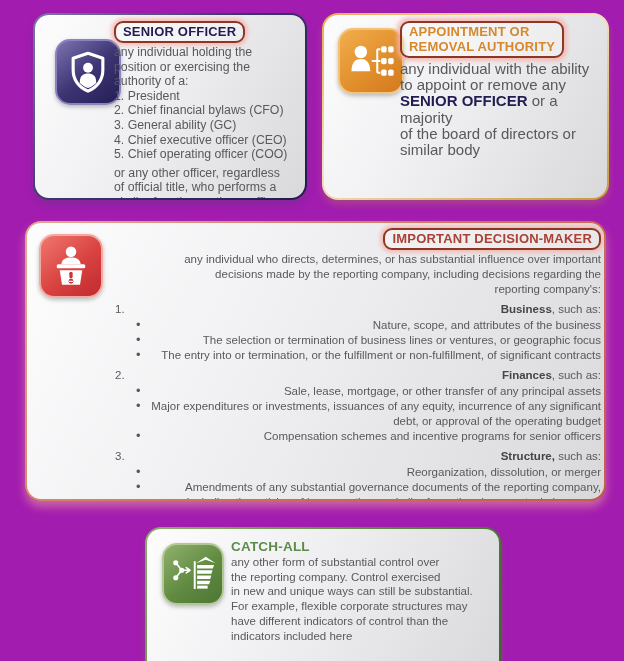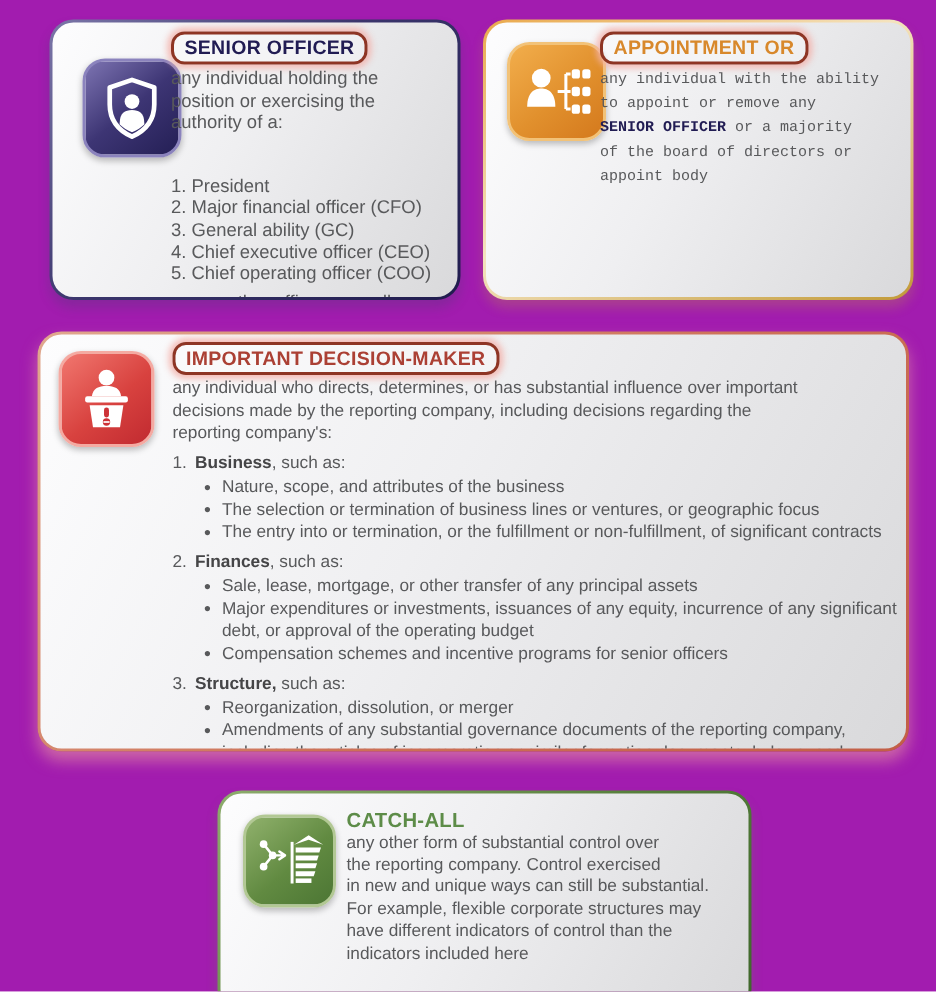--- a/index.html
+++ b/index.html
@@ -12,21 +12,21 @@
   .card-inner { position:relative; width:100%; height:100%; border-radius:14px; overflow:hidden;
     background:linear-gradient(118deg,#fdfdfe 0%,#efeff1 45%,#d9d9db 100%); }
   .card-senior   { left:33px;  top:13px;  width:274px; height:187px;
     background:linear-gradient(135deg,#7b76a8 0%,#3a356c 45%,#201c4e 100%);
     box-shadow:0 5px 7px rgba(70,65,110,.28); }
   .card-appoint  { left:322px; top:13px;  width:287px; height:187px;
     background:linear-gradient(150deg,#eaa94d 0%,#f4e3be 45%,#c29a38 100%);
     box-shadow:0 5px 7px rgba(190,150,70,.28); }
   .card-decision { left:25px;  top:221px; width:581px; height:280px;
     background:linear-gradient(135deg,#e0a88e 0%,#cd7258 55%,#c25f47 100%);
-    box-shadow:0 6px 10px rgba(238,160,160,.55); }
+    box-shadow:0 6px 10px rgba(238,160,160,.55);text-align:right; }
   .card-catch    { left:145px; top:527px; width:356px; height:148px;
     background:linear-gradient(135deg,#8dac6c 0%,#57803c 55%,#3e662b 100%);
     box-shadow:0 5px 7px rgba(100,135,80,.3); }
 
   
   .tile { position:absolute; border-radius:15px; display:flex; align-items:center; justify-content:center;
           box-shadow:0 2px 4px rgba(0,0,0,.25); }
   .tile-senior   { left:20px; top:24px; width:66px; height:66px; border:2px solid #8b83bd;
     background:linear-gradient(140deg,#7d74b2 0%,#3d3574 50%,#241f55 100%); }
   .tile-appoint  { left:14px; top:13px; width:66px; height:66px; border:2px solid #f2c278;
@@ -44,30 +44,30 @@
 
   
   .content { position:absolute; }
   .content-senior   { left:79px; top:6px;  width:188px; }
   .content-appoint  { left:76px; top:6px;  width:200px; }
   .content-decision { left:88px; top:5px;  width:486px; }
   .content-catch    { left:84px; top:9px;  width:262px; }
 
   .txt { color:#58595b; }
   .s-body  { font-size:12.3px; line-height:14.6px; }
-  .a-body  { font-size:10px; line-height:16.2px;font-family:Liberation Mono, monospace; }
+  .a-body  { font-size:15px; line-height:16.2px; }
   .d-body  { font-size:11.5px; line-height:15px; }
   .c-body  { font-size:11.5px; line-height:14.7px; }
 
   .mt2{margin-top:2px;} .mt3{margin-top:3px;} .mt4{margin-top:4px;}
 
   .bold-navy { color:#211c53; font-weight:bold; }
 
   
-  .numlist { list-style:none; counter-reset:role;margin-top:28px; }
+  .numlist { list-style:none; counter-reset:role; }
   .numlist li { counter-increment:role; }
   .numlist li::before { content:counter(role) ". "; }
 
   
   .seclist { list-style:none; counter-reset:sec; }
   .seclist > li { counter-increment:sec; position:relative; padding-left:15px; margin-top:5px; }
   .seclist > li::before { content:counter(sec) "."; position:absolute; left:0; top:0;
                           font-size:11.5px; line-height:15px; color:#58595b; }
   .sec-head b { color:#454547; }
   .bullets { list-style:none; margin-left:5px; margin-top:1px; }
@@ -91,21 +91,21 @@
       </div>
       <div class="content content-senior">
         <span class="badge" style="color:#211c53">SENIOR OFFICER</span>
         <div class="txt s-body mt2">
           <div>any individual holding the</div>
           <div>position or exercising the</div>
           <div>authority of a:</div>
         </div>
         <ol class="numlist txt s-body">
           <li>President</li>
-          <li>Major financial officer (CFO)</li>
+          <li>Chief financial bylaws (CFO)</li>
           <li>General ability (GC)</li>
           <li>Chief executive officer (CEO)</li>
           <li>Chief operating officer (COO)</li>
         </ol>
         <div class="txt s-body mt4">
           <div>or any other officer, regardless</div>
           <div>of official title, who performs a</div>
           <div>similar function as these officers</div>
         </div>
       </div>
@@ -123,27 +123,28 @@
           <rect x="54" y="13" width="7" height="8" rx="2.2" fill="#ffffff"></rect>
           <rect x="45" y="28" width="7" height="8" rx="2.2" fill="#ffffff"></rect>
           <rect x="54" y="28" width="7" height="8" rx="2.2" fill="#ffffff"></rect>
           <rect x="45" y="43" width="7" height="8" rx="2.2" fill="#ffffff"></rect>
           <rect x="54" y="43" width="7" height="8" rx="2.2" fill="#ffffff"></rect>
         </svg>
       </div>
       <div class="content content-appoint">
         <span class="badge" style="color:#d8882b">
           <span style="display:block">APPOINTMENT OR</span>
+          <span style="display:block">REMOVAL AUTHORITY</span>
         </span>
         <div class="txt a-body mt3">
           <div>any individual with the ability</div>
           <div>to appoint or remove any</div>
           <div><span class="bold-navy">SENIOR OFFICER</span><span> or a majority</span></div>
           <div>of the board of directors or</div>
-          <div>appoint body</div>
+          <div>similar body</div>
         </div>
       </div>
     </div>
   </section>
 
   <section class="card card-decision">
     <div class="card-inner">
       <div class="tile tile-decision">
         <svg width="48" height="48" viewBox="0 0 64 64" aria-hidden="true">
           <circle cx="32" cy="13" r="7" fill="#ffffff"></circle>

